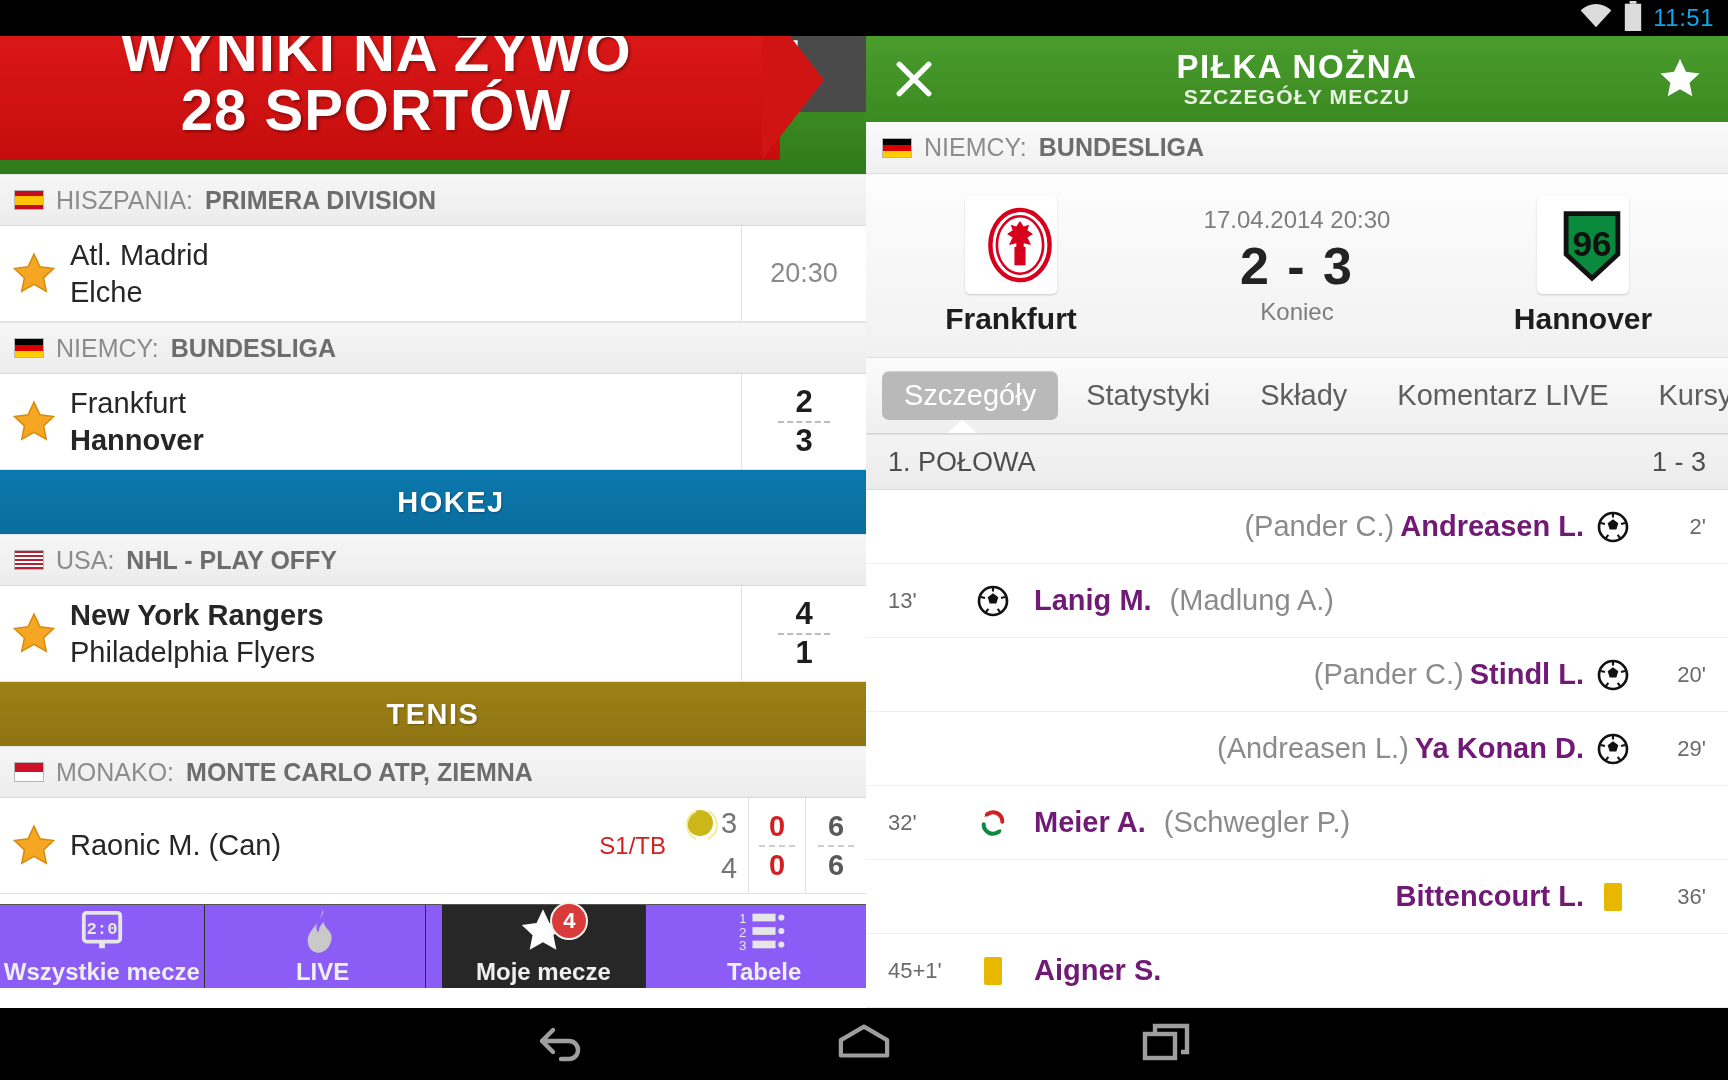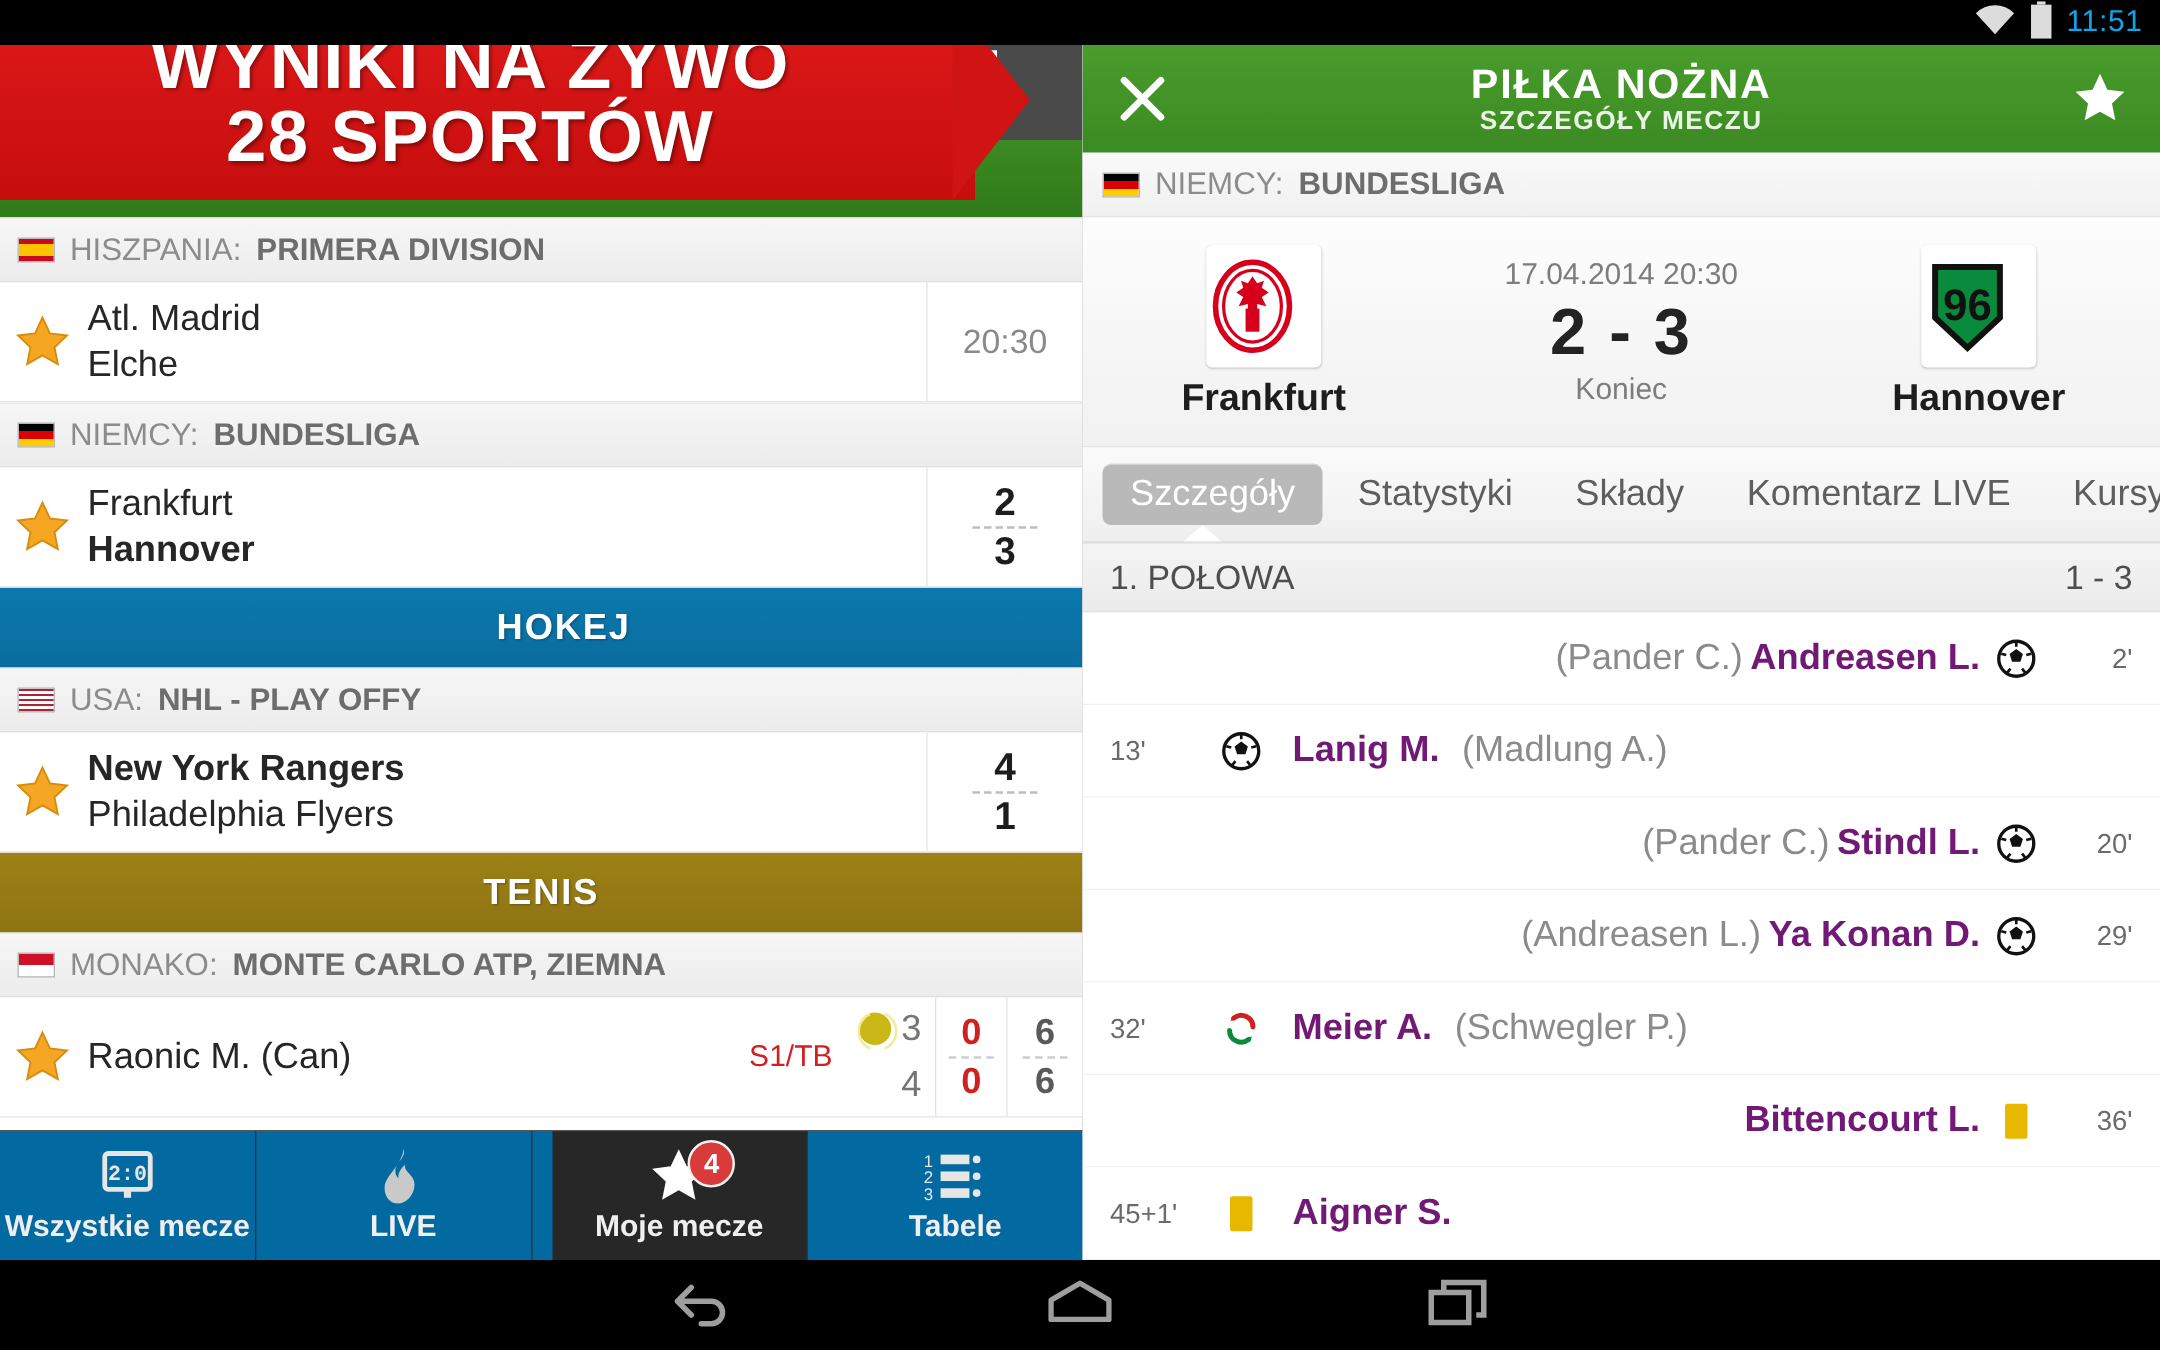--- a/index.html
+++ b/index.html
@@ -118,22 +118,22 @@
   .tb-ball { width: 26px; height: 26px; border-radius: 50%; background: #ccb718; position: relative; flex: none; }
   .tb-ball::before, .tb-ball::after {
     content: ""; position: absolute; border: 2px solid #f2ec9a; border-radius: 50%;
     width: 28px; height: 28px; left: -1px; top: -1px;
     clip-path: polygon(0 0, 32% 0, 32% 100%, 0 100%);
   }
   .tb-ball::after { clip-path: polygon(68% 0, 100% 0, 100% 100%, 68% 100%); }
 
   
   .bottomnav {
-    position: absolute; left: 0; top: 904px; width: 866px; height: 104px;
-    background: #0369a1; display: flex; z-index: 40;
+    position: absolute; left: 0; top: 904px; width: 866px; height: 84px;
+    background: #8b5cf6; display: flex; z-index: 40;
     border-top: 1px solid #555;
     gap: 16px;
   }
   .navitem {
     flex: 1; display: flex; flex-direction: column; align-items: center; justify-content: center;
     gap: 4px; position: relative; border-right: 1px solid #2e2e2e;
   }
   .navitem:last-child { border-right: none; }
   .navitem.active { background: #272727; }
   .navitem .lbl { color: #efefef; font-size: 24px; font-weight: bold; }
@@ -167,21 +167,21 @@
   }
   .r-league .country { color: #8c8c8c; font-size: 25px; }
   .r-league .name { color: #6d6d6d; font-size: 25px; font-weight: bold; }
 
   .summary {
     height: 184px; background: linear-gradient(#fdfdfd, #f1f1f1);
     display: flex; align-items: center; border-bottom: 1px solid #dedede;
   }
   .team-block { width: 290px; flex: none; display: flex; flex-direction: column; align-items: center; gap: 8px; }
   .crest { width: 92px; height: 98px; background: #fff; border-radius: 5px;
-           box-shadow: 0 1px 2px rgba(0,0,0,.18); display: flex; align-items: center; justify-content: flex-start; }
+           box-shadow: 0 1px 2px rgba(0,0,0,.18); display: flex; align-items: center; justify-content: flex-end; }
   .team-block .nm { font-size: 30px; font-weight: bold; color: #1d1d1d; }
   .center-block { flex: 1; display: flex; flex-direction: column; align-items: center; justify-content: center; gap: 2px; }
   .center-block .dt { font-size: 24px; color: #7d7d7d; }
   .center-block .sc { font-size: 52px; font-weight: bold; color: #232323; letter-spacing: 2px; }
   .center-block .st { font-size: 24px; color: #7d7d7d; }
 
   .tabs {
     height: 76px; background: linear-gradient(#fbfbfb, #efefef);
     border-bottom: 1px solid #d6d6d6;
     display: flex; align-items: center; padding-left: 16px; gap: 6px; position: relative; overflow: hidden;

